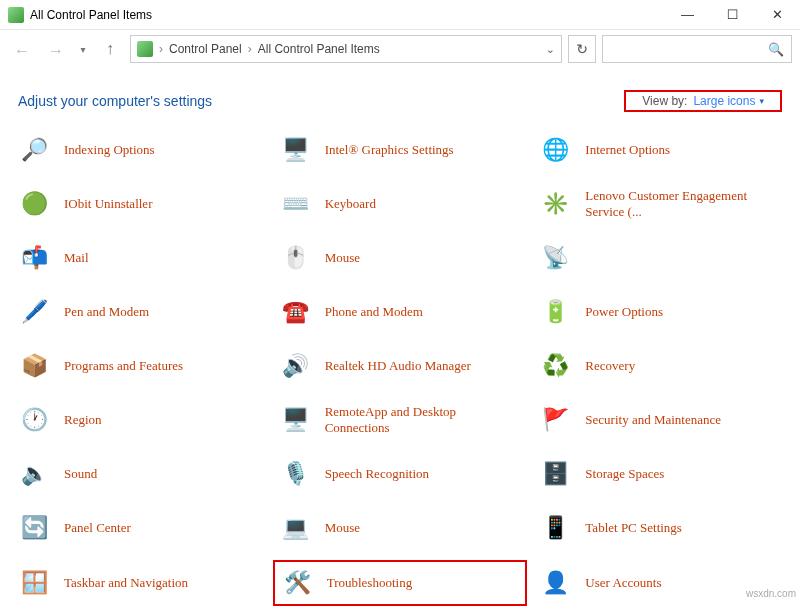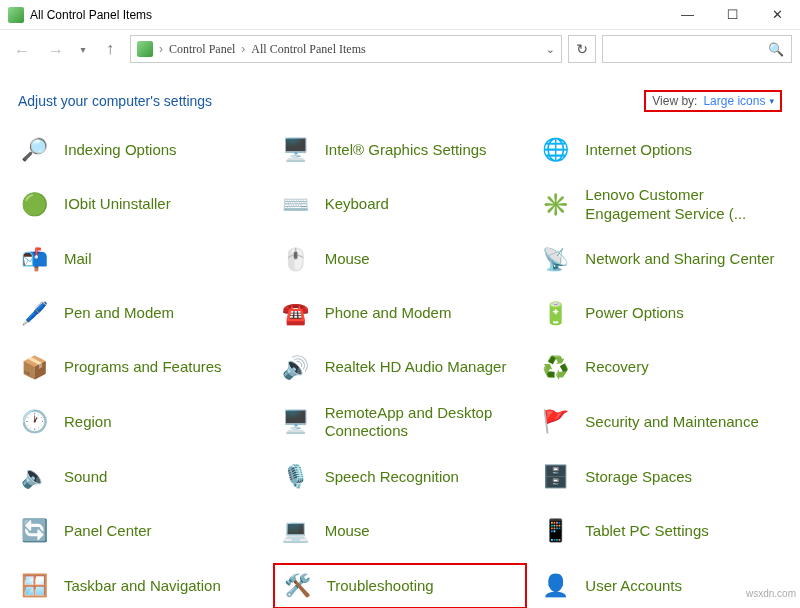--- a/index.html
+++ b/index.html
@@ -7,37 +7,37 @@
 .titlebar { height: 30px; display: flex; align-items: center; padding-left: 8px; border-bottom: 1px solid #e5e5e5; }
 .titlebar .ticon { width: 16px; height: 16px; background: linear-gradient(135deg,#8bd68a,#3a9a38); border-radius: 2px; margin-right: 6px; }
 .titlebar .ttext { font-size: 12px; color: #000; flex: 1; }
 .winbtns { display: flex; height: 100%; }
 .winbtn { width: 45px; display: flex; align-items: center; justify-content: center; font-size: 13px; cursor: pointer; color: #333; }
 .toolbar { height: 38px; display: flex; align-items: center; padding: 4px 8px; gap: 6px; }
 .navbtn { width: 28px; height: 28px; display: flex; align-items: center; justify-content: center; color: #777; font-size: 16px; cursor: pointer; }
 .navbtn.off { color: #bbb; cursor: default; }
 .addrbar { flex: 1; height: 28px; border: 1px solid #ccc; display: flex; align-items: center; padding: 0 6px; font-size: 12px; color: #444; gap: 6px; }
 .addrbar .cpicon { width: 16px; height: 16px; background: linear-gradient(135deg,#8bd68a,#3a9a38); border-radius: 2px; }
-.crumb { cursor: pointer; font-family: Liberation Serif, serif; }
+.crumb { cursor: pointer; }
 .sep { color: #888; }
 .addrbar .chev { margin-left: auto; color: #666; cursor: pointer; font-size: 11px; }
 .reload { width: 28px; height: 28px; border: 1px solid #ccc; display: flex; align-items: center; justify-content: center; color: #555; cursor: pointer; font-size: 14px; }
 .searchbox { width: 190px; height: 28px; border: 1px solid #ccc; display: flex; align-items: center; padding: 0 6px; }
 .searchbox input { border: none; outline: none; flex: 1; font-size: 12px; }
 .searchbox .sicon { color: #888; font-size: 13px; }
 .header { display: flex; align-items: center; padding: 22px 18px 16px; gap: 47px; }
 .header h1 { font-size: 14px; color: #1959a6; font-weight: normal; }
-.viewby { margin-left: auto; font-size: 12px; color: #444; display: flex; align-items: center; border: 2px solid #e30000; padding: 2px 6px; }
+.viewby { margin-left: auto; font-size: 12px; color: #444; display: flex; align-items: center; border: 2px solid #e30000; padding: 2px 16px; }
 .viewby .vlabel { color: #555; margin-right: 6px; }
 .viewby .vlink { color: #3b82f6; cursor: pointer; }
 .viewby .vchev { color: #1d6fd1; font-size: 9px; margin-left: 4px; }
 .grid { display: grid; grid-template-columns: repeat(3, 1fr); padding: 0 12px; row-gap: 10px; column-gap: 6px; }
 .item { display: flex; align-items: center; gap: 12px; padding: 4px 6px; cursor: pointer; min-height: 44px; }
 .item .icon { width: 34px; height: 34px; display: flex; align-items: center; justify-content: center; font-size: 22px; flex-shrink: 0; }
-.item .label { font-size: 15px; color: #4d7c0f; line-height: 1.25; }
+.item .label { font-size: 13px; color: #c2410c; line-height: 1.25; font-family: Liberation Serif, serif; }
 .hl { border: 2px solid #e30000; }
 .watermark { position: absolute; bottom: 9px; right: 4px; font-size: 10px; color: #aaa; }
 </style>
 </head>
 <body>
 
 <div class="titlebar">
   <div class="ticon"></div>
   <div class="ttext">All Control Panel Items</div>
   <div class="winbtns">
@@ -105,21 +105,20 @@
     <div class="item">
       <div class="icon">📬</div>
       <div class="label">Mail</div>
     </div>
     <div class="item">
       <div class="icon">🖱️</div>
       <div class="label">Mouse</div>
     </div>
     <div class="item">
       <div class="icon">📡</div>
-      <div class="label">Network and Sharing Center</div>
     </div>
     <div class="item">
       <div class="icon">🖊️</div>
       <div class="label">Pen and Modem</div>
     </div>
     <div class="item">
       <div class="icon">☎️</div>
       <div class="label">Phone and Modem</div>
     </div>
     <div class="item">

